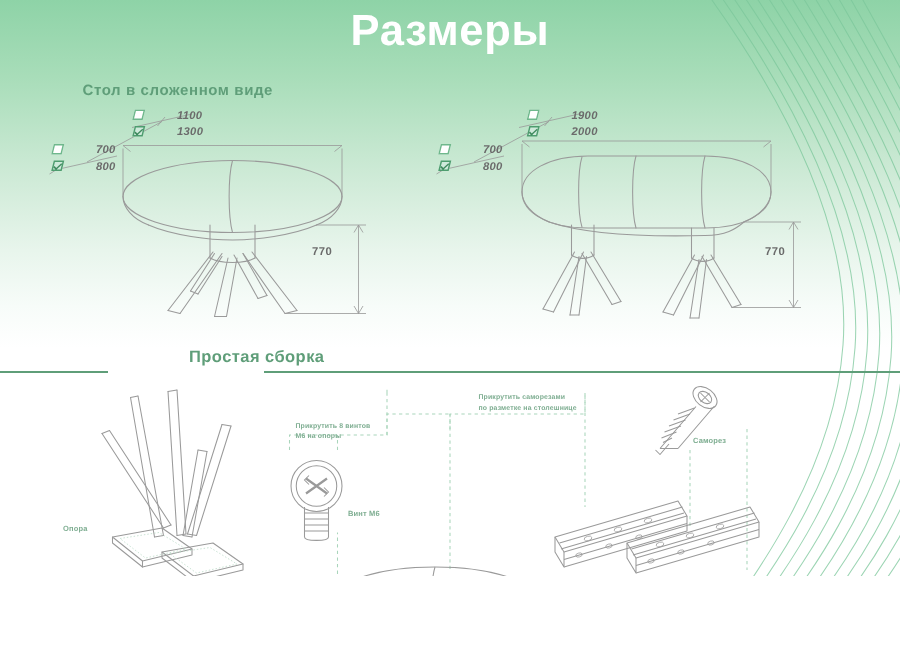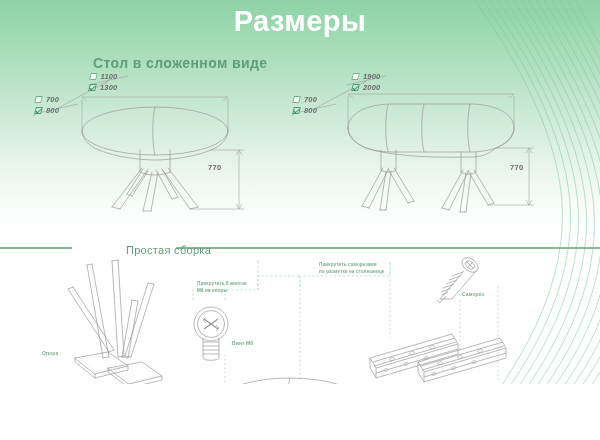--- a/index.html
+++ b/index.html
@@ -18,49 +18,49 @@
   .hero-swoosh{position:absolute;right:0;top:0;width:200px;height:440px;}
 
   .title{
     position:absolute;left:0;top:5px;width:600px;text-align:center;
     font-size:29px;font-weight:bold;color:#ffffff;letter-spacing:.5px;
     font-family:"Liberation Sans", sans-serif;
   }
 
   
   .cap{
-    position:absolute;font-size:14px;font-weight:bold;color:#5f9e79;
-    letter-spacing:.4px;white-space:nowrap;margin-left:38px;
+    position:absolute;font-size:10px;font-weight:bold;color:#5f9e79;
+    letter-spacing:.4px;white-space:nowrap;
   }
   #cap-left{left:55px;top:55px;}
   #cap-right{left:314px;top:55px;}
 
   
   .draw{position:absolute;left:0;top:0;width:600px;height:440px;overflow:visible;}
 
   
   .asm-head{position:absolute;left:0;top:236px;width:600px;height:22px;}
   .asm-title{
-    position:absolute;left:78px;top:244px;font-size:11px;font-weight:normal;
+    position:absolute;left:78px;top:232px;font-size:11px;font-weight:bold;
     color:#5f9e79;letter-spacing:.3px;white-space:nowrap;padding-left:48px;
   }
 
   
   .note{
     position:absolute;font-size:4.6px;color:#7fae92;line-height:1.45;
     white-space:pre;letter-spacing:.1px;font-weight:bold;
   }
   .partlbl{
     position:absolute;font-size:5px;color:#7fae92;line-height:1.45;
     white-space:pre;letter-spacing:.1px;font-weight:bold;
   }
 
   
   .optgrp{position:absolute;}
-  .optrow{display:flex;align-items:center;gap:4px;height:11px;justify-content:flex-end;}
+  .optrow{display:flex;align-items:center;gap:22px;height:11px;}
   .cbx{
     width:7px;height:7px;border:1px solid #6fb88c;background:#fff;
     transform:skewX(-14deg);position:relative;box-sizing:border-box;
   }
   .cbx.on{background:#cfeadb;border-color:#4e9d6f;}
   .cbx.on:after{
     content:"";position:absolute;left:1.2px;top:0.4px;width:2px;height:4px;
     border:solid #3f8a5e;border-width:0 1px 1px 0;transform:rotate(40deg);
   }
   .dim{

